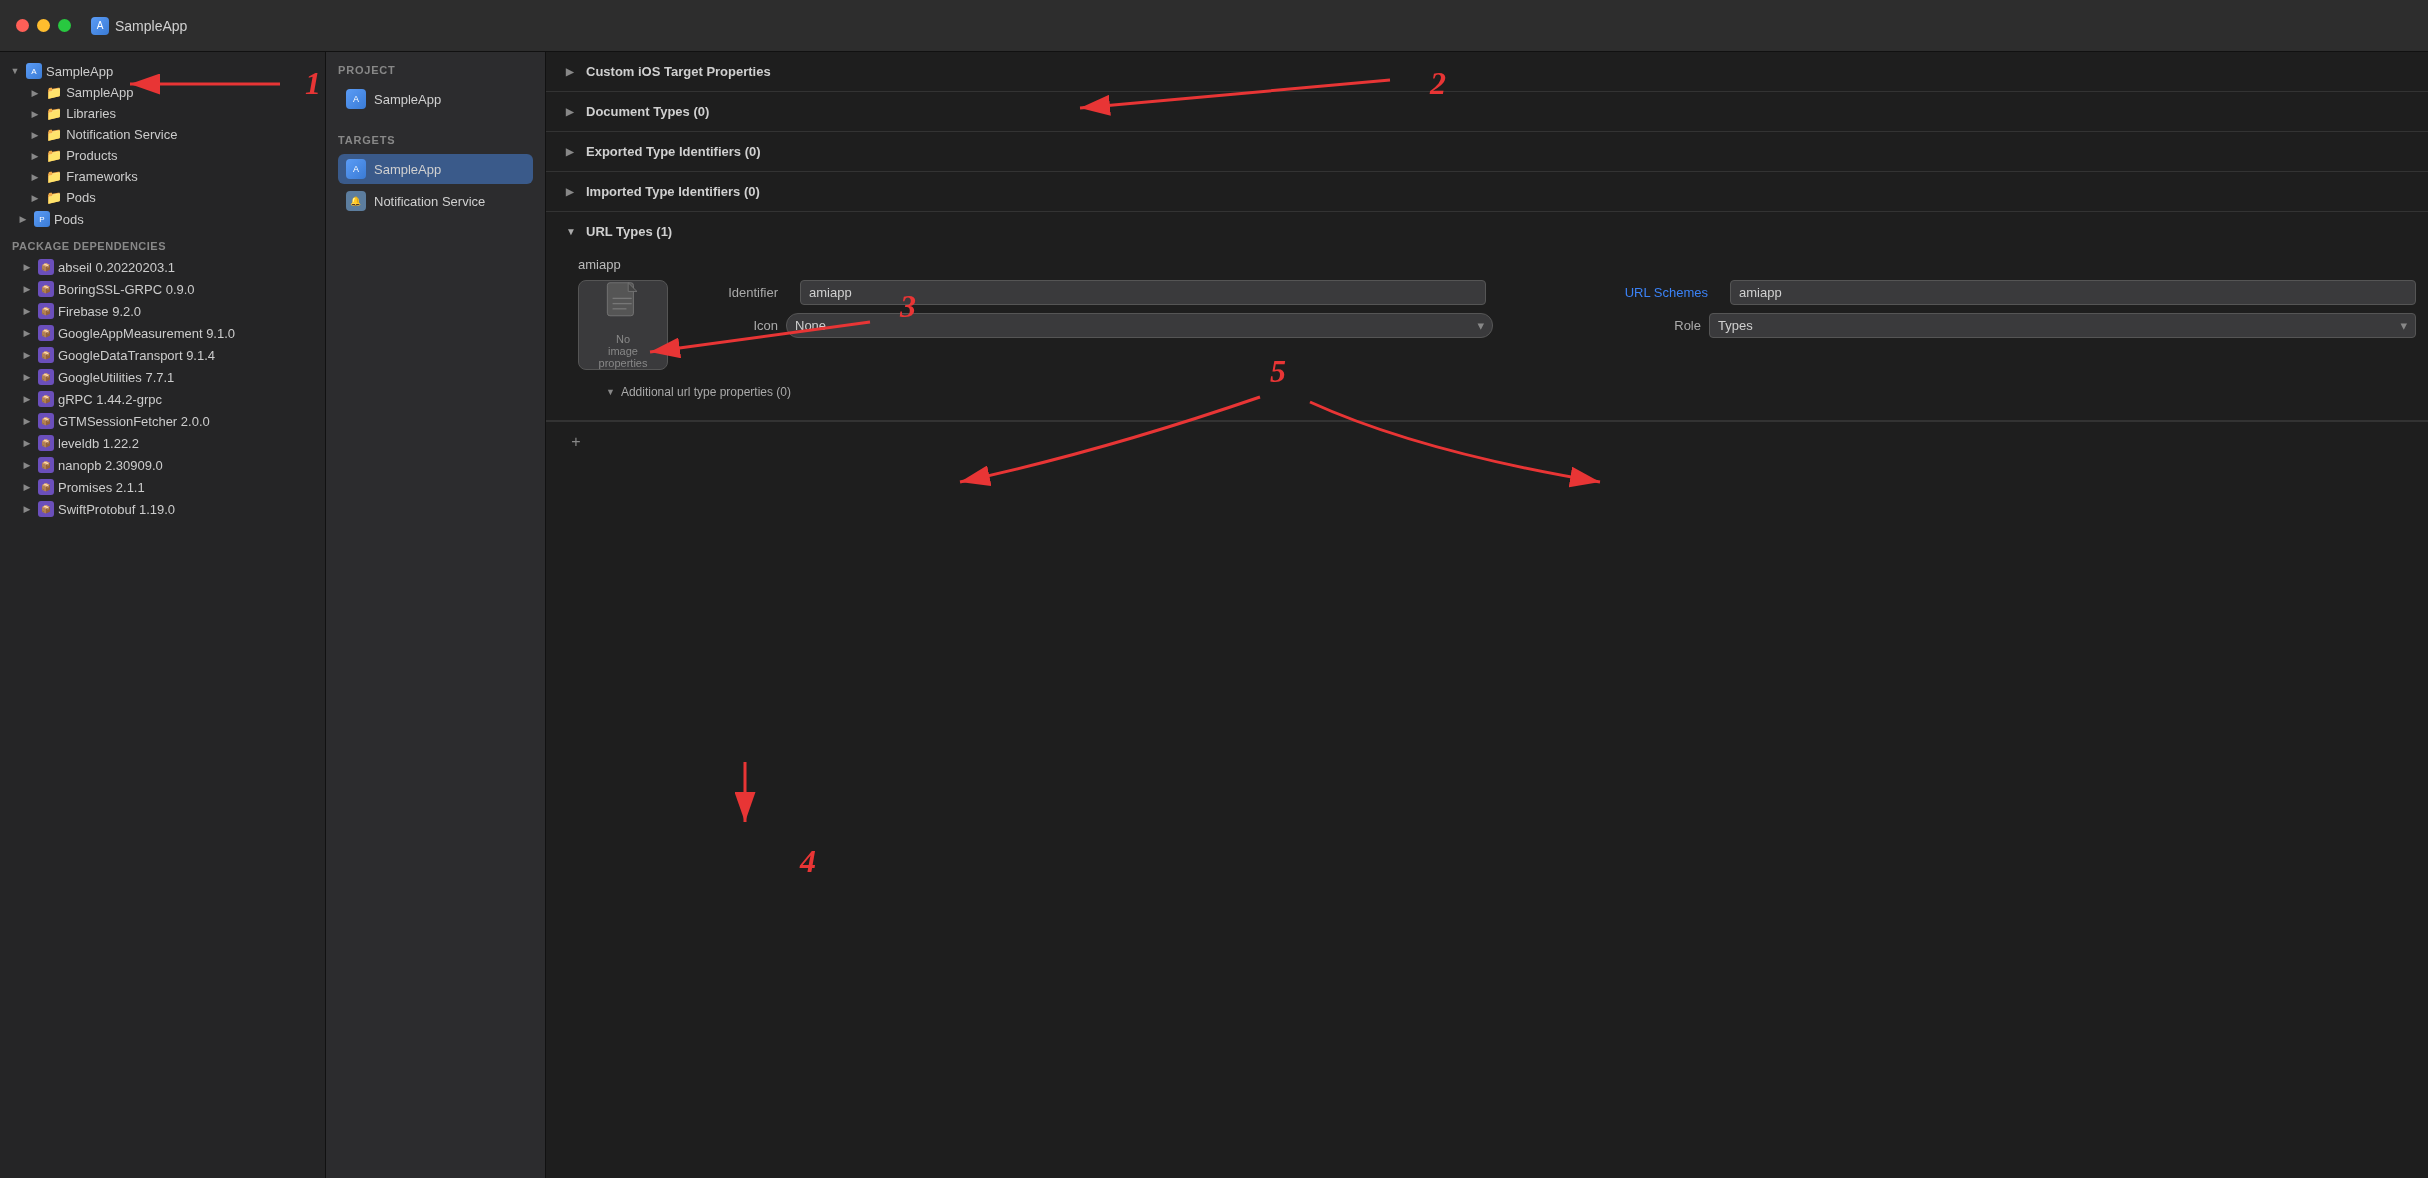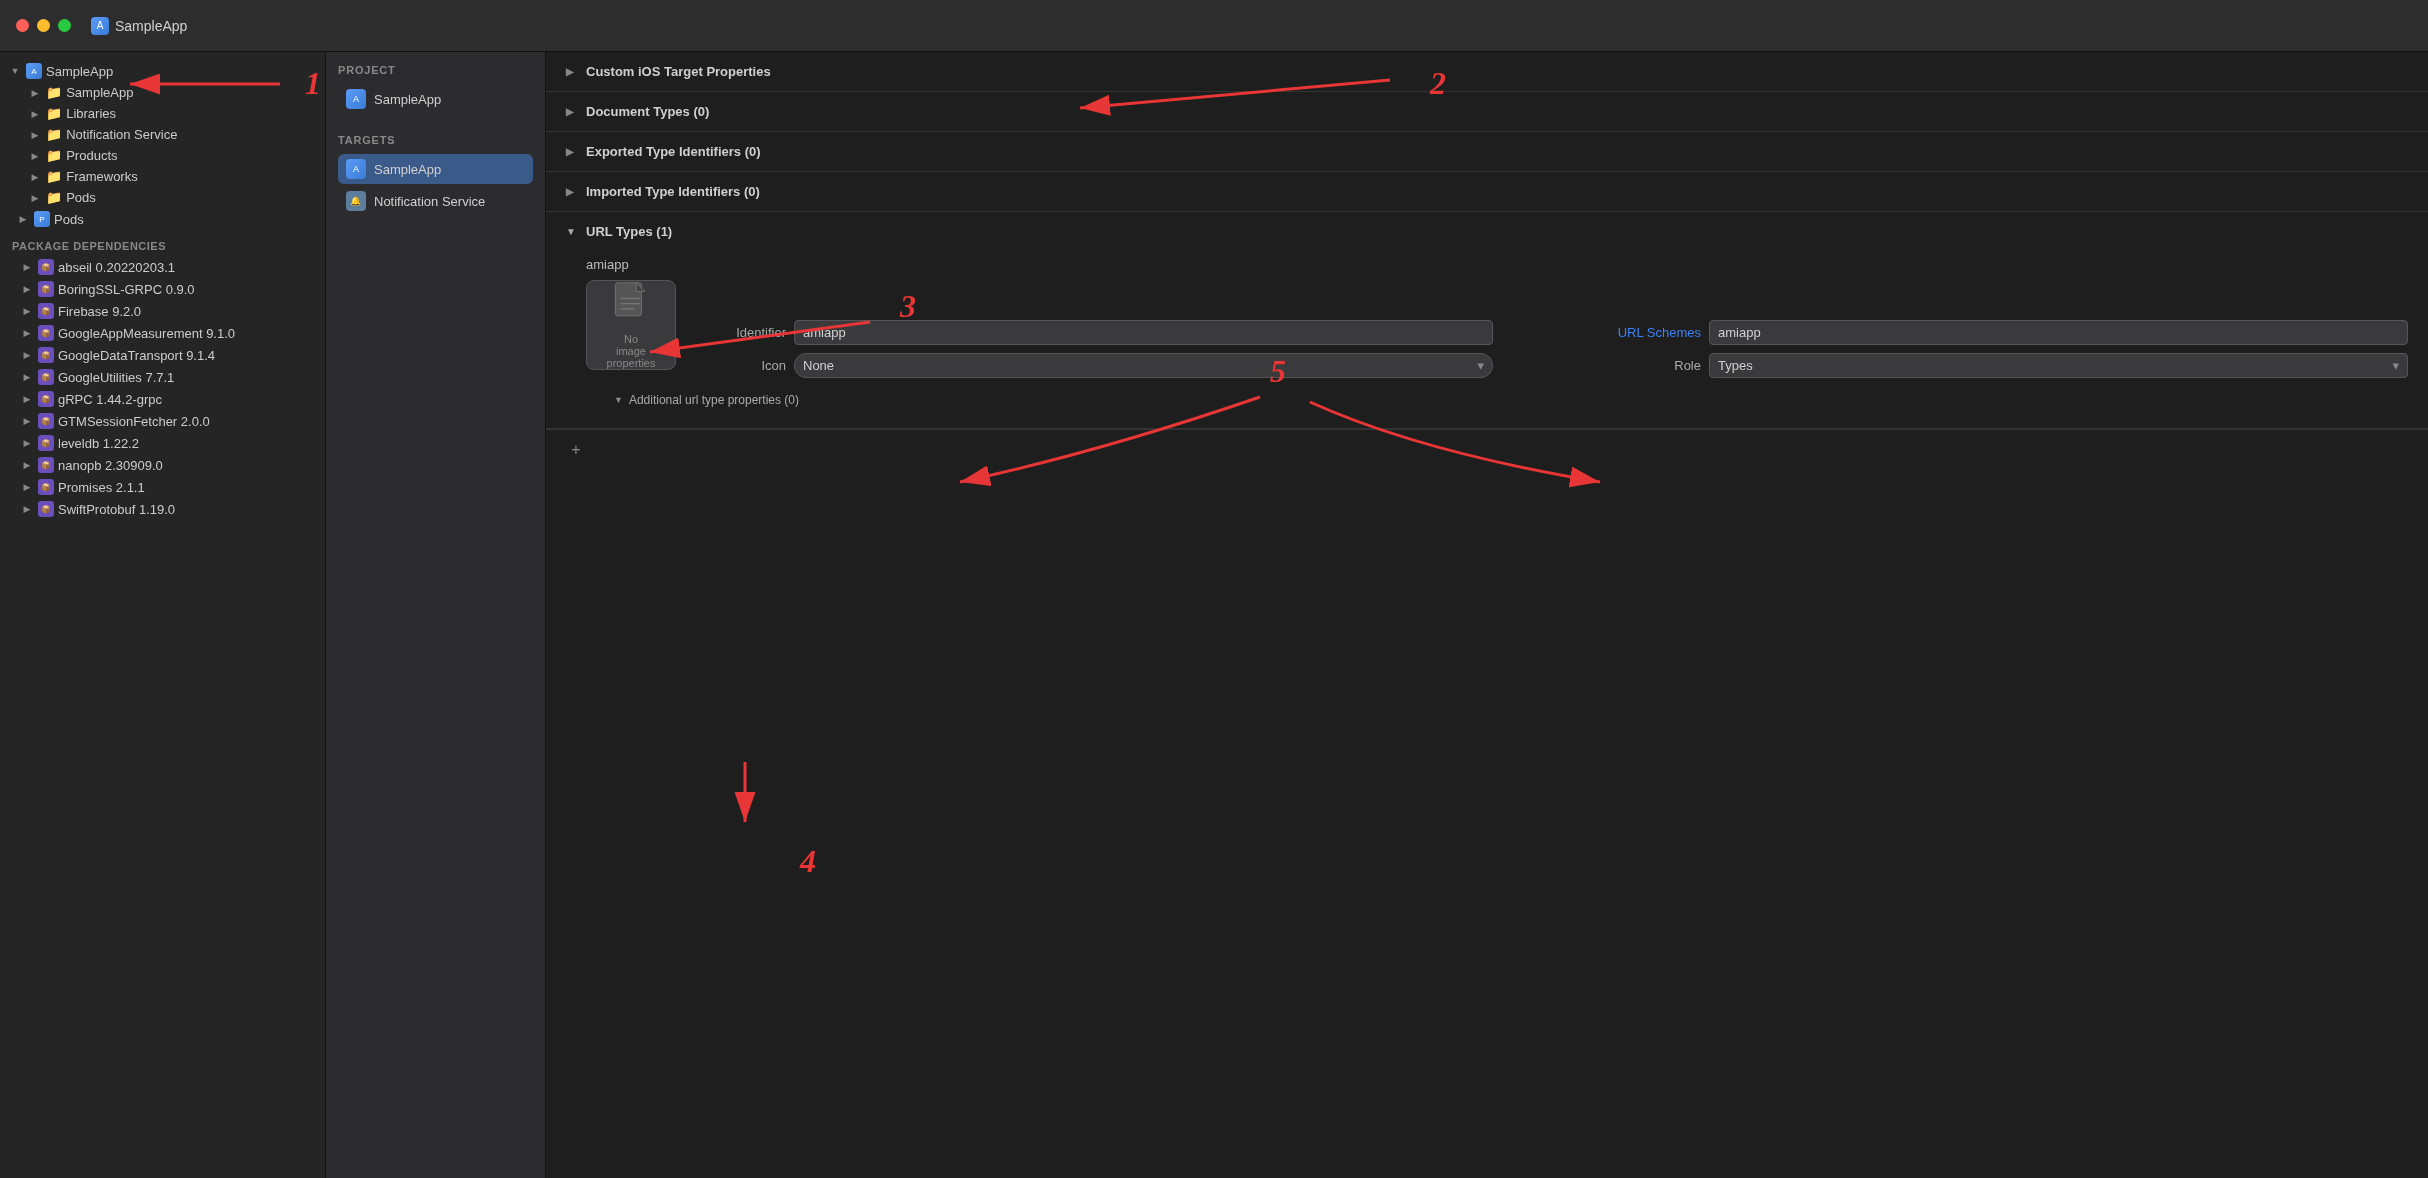--- a/index.html
+++ b/index.html
@@ -237,21 +237,21 @@
     }
     .disclosure-triangle {
       color: #888;
       font-size: 10px;
       width: 12px;
     }
     .disclosure-triangle.open { color: #aaa; }
 
     
     .url-types-content {
-      padding: 0 20px 16px;
+      padding: 0 12px 16px;
     }
     .url-item-label {
       font-size: 13px;
       color: #bbb;
       padding: 6px 0 8px 20px;
     }
     .url-item-body {
       display: flex;
       gap: 20px;
       margin-left: 20px;
@@ -559,21 +559,21 @@
                 <line x1="8" y1="26" x2="30" y2="26" stroke="#777" stroke-width="1.5"></line>
                 <line x1="8" y1="32" x2="24" y2="32" stroke="#777" stroke-width="1.5"></line>
               </svg>
               <div style="margin-top:12px;">No</div>
               <div>image</div>
               <div>properties</div>
             </div>
 
             <div style="display:flex; flex-direction:column; gap:0; flex:1;">
 
-              <div style="display:grid; grid-template-columns: 90px 1fr 200px 1fr; gap:8px; align-items:center; margin-bottom:8px;margin-top:40px;">
+              <div style="display:grid; grid-template-columns: 90px 1fr 200px 1fr; gap:22px; align-items:center; margin-bottom:8px;">
                 <div style="text-align:right; color:#aaa; font-size:13px;">Identifier</div>
                 <div class="url-field-value" style="min-width:240px;">amiapp</div>
                 <div style="text-align:right; color:#3b82f6; font-size:13px;">URL Schemes</div>
                 <div class="url-field-value" style="min-width:240px;">amiapp</div>
               </div>
               <div style="display:grid; grid-template-columns: 90px 1fr 200px 1fr; gap:8px; align-items:center;">
                 <div style="text-align:right; color:#aaa; font-size:13px;">Icon</div>
                 <div class="url-field-select" style="min-width:240px;border-radius:12px;">
                   <span>None</span>
                   <span style="color:#888;">▾</span>

